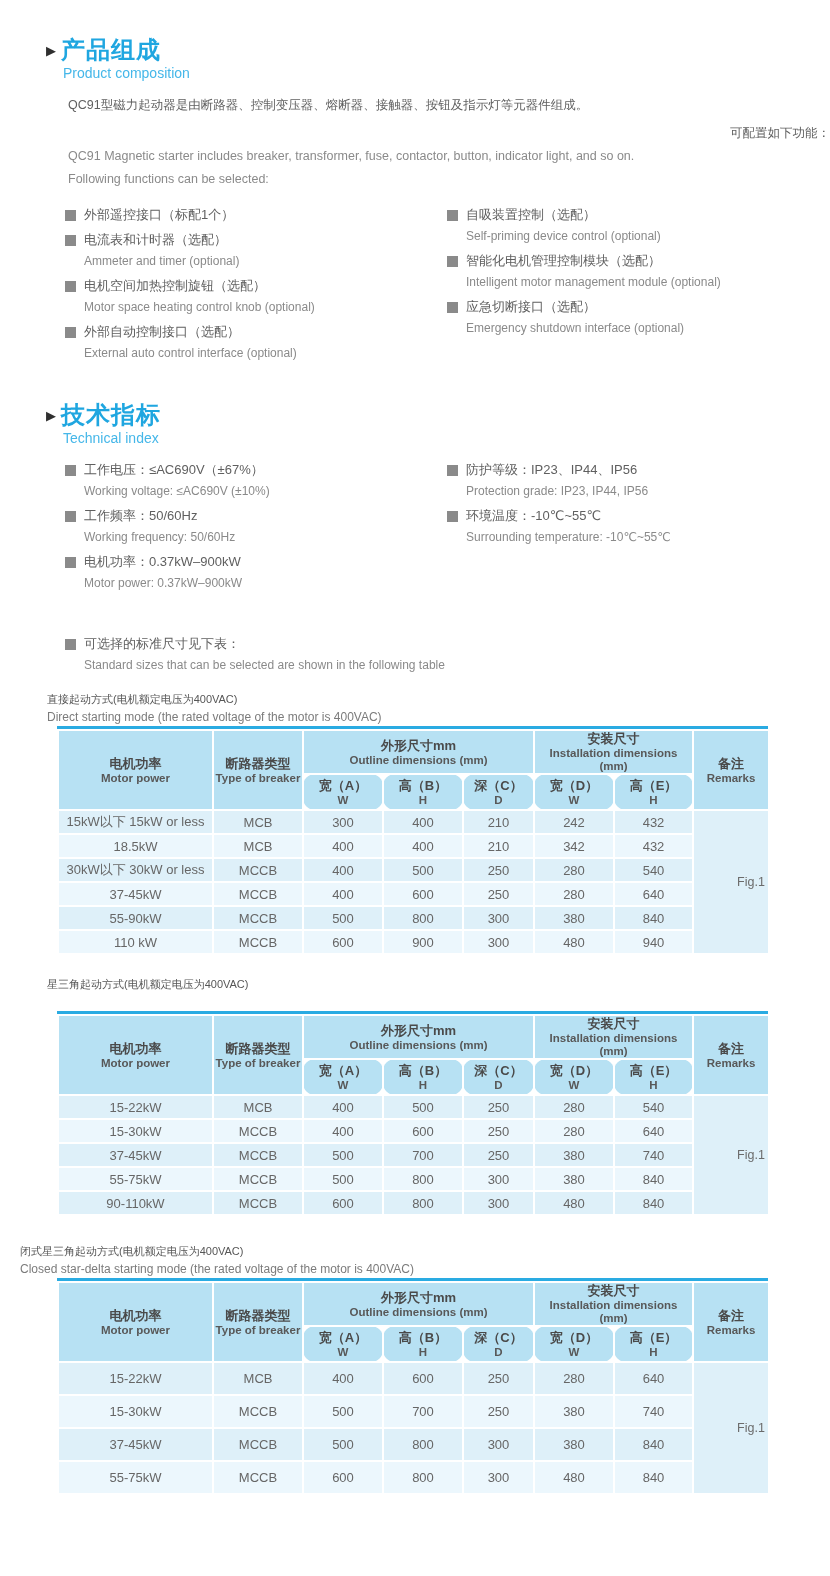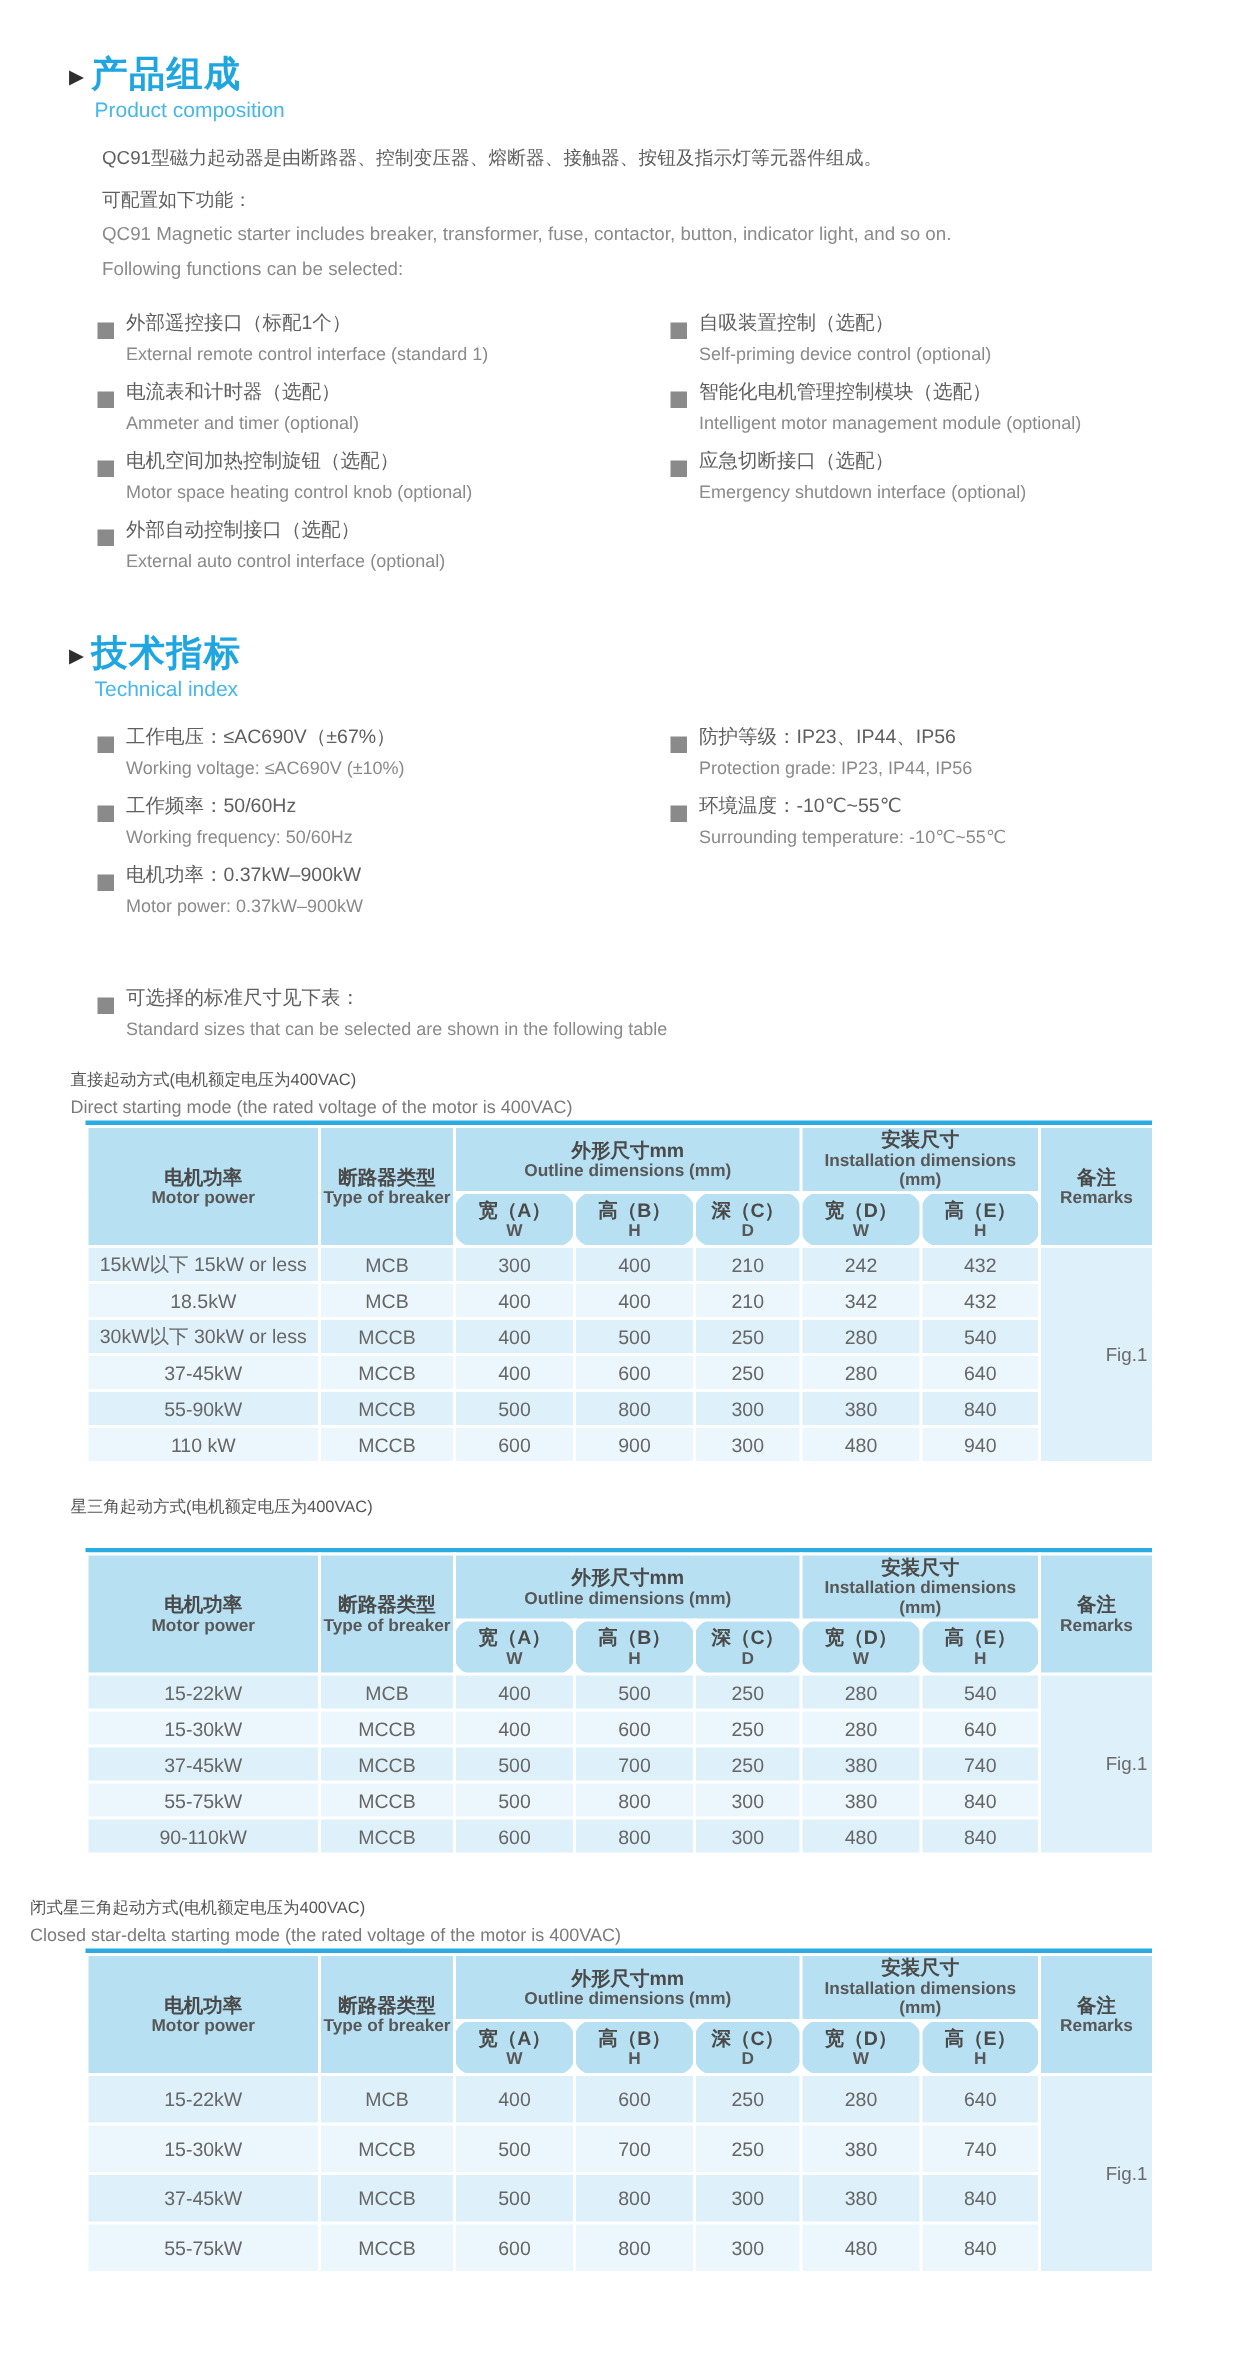--- a/index.html
+++ b/index.html
@@ -15,30 +15,30 @@
   .sec-head { display:flex; align-items:center; padding-left:46px; height:28px; }
   .arrow { color:#2f2f2f; font-size:13px; margin-right:5px; line-height:1; }
   .sec-title { font-size:24px; font-weight:bold; color:#1fa6e0; letter-spacing:1px; line-height:28px; }
   .sec-sub { padding-left:63px; font-size:14px; color:#45b7e9; line-height:18px; }
 
   
   .intro { margin:14px 0 0 68px; }
   .intro p { font-size:12.5px; }
   .p-zh { color:#5f5f5f; line-height:18px; }
   .p-en { color:#8a8a8a; line-height:17px; }
-  .mt10 { margin-top:10px; } .mt6 { margin-top:6px; }
+  .mt10 { margin-top:10px;text-align:right; } .mt6 { margin-top:6px; }
 
   
   .cols { display:flex; margin-left:65px; }
   .colL { width:382px; }
   .colR { flex:1; }
   .features { margin-top:16px; }
   .specs { margin-top:12px; }
   .feat { margin-bottom:3px; }
-  .feat-zh { font-size:13px; color:#5f5f5f; line-height:22px; display:flex; align-items:flex-end; }
+  .feat-zh { font-size:13px; color:#5f5f5f; line-height:22px; display:flex; align-items:center; }
   .sq { display:inline-block; width:11px; height:11px; background:#8a8a8a; margin-right:8px; flex:0 0 auto; }
   .feat-en { font-size:12px; color:#8a8a8a; line-height:21px; padding-left:19px; }
 
   #sec-tech { margin-top:34px; }
   .note { margin:36px 0 0 65px; }
 
   
   .tbl-block { margin-left:57px; }
   #table-block-0 { margin-top:14px; }
   #table-block-1 { margin-top:20px; }
@@ -78,21 +78,20 @@
       <p class="p-en mt6">QC91 Magnetic starter includes breaker, transformer, fuse, contactor, button, indicator light, and so on.</p>
       <p class="p-en mt6">Following functions can be selected:</p>
     </div>
     <div class="cols features">
       <div class="colL" id="features-left">
           <div class="feat">
             <div class="feat-zh">
               <span class="sq"></span>
               <span>外部遥控接口（标配1个）</span>
             </div>
-            <div class="feat-en">External remote control interface (standard 1)</div>
           </div>
           <div class="feat">
             <div class="feat-zh">
               <span class="sq"></span>
               <span>电流表和计时器（选配）</span>
             </div>
             <div class="feat-en">Ammeter and timer (optional)</div>
           </div>
           <div class="feat">
             <div class="feat-zh">

